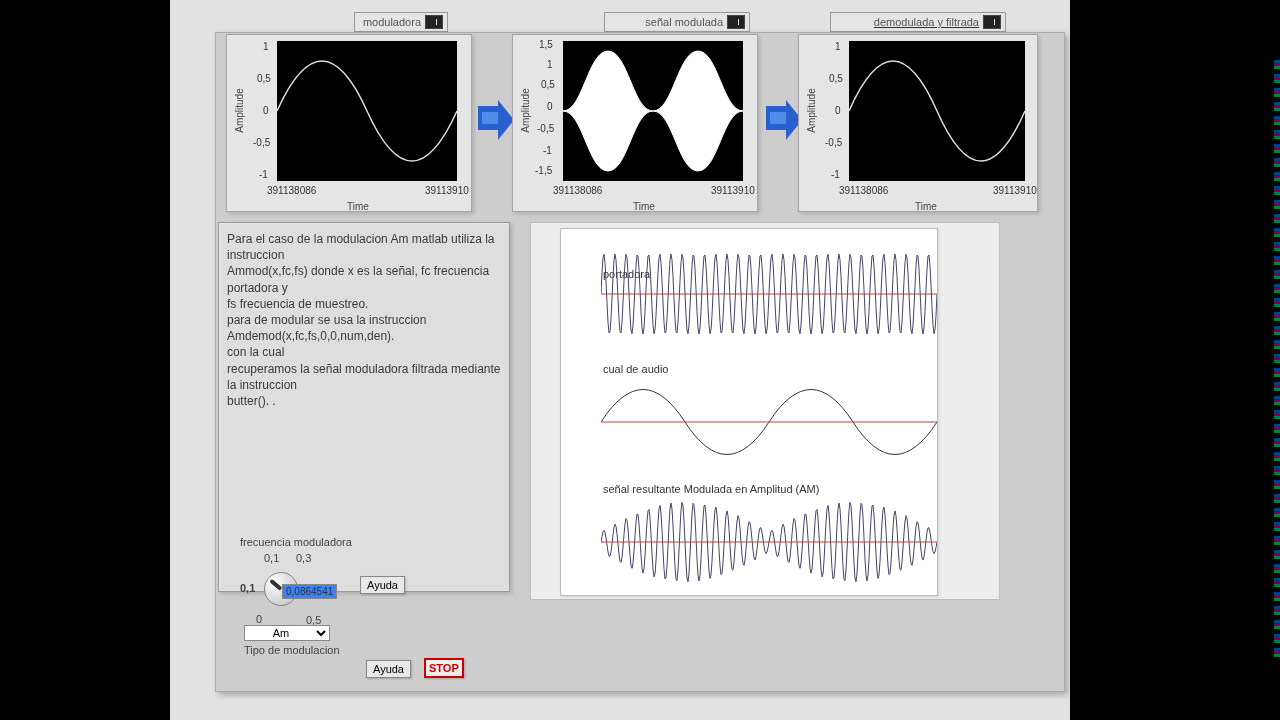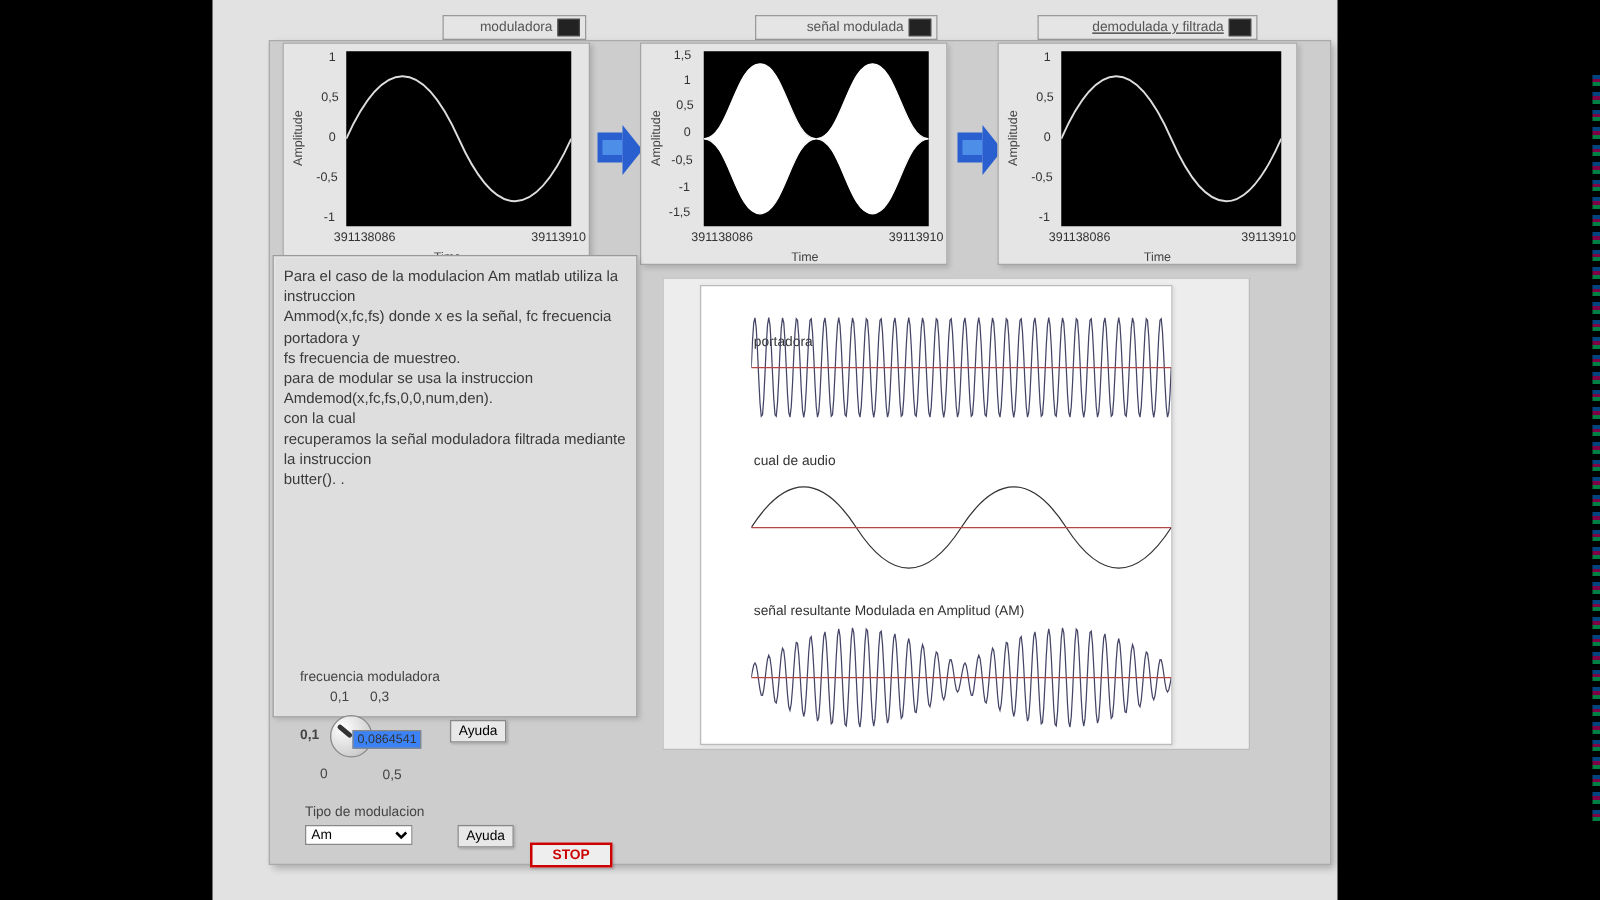--- a/index.html
+++ b/index.html
@@ -143,42 +143,42 @@
     font-size: 10px;
   }
   .btn {
     position: absolute;
     background: #e8e8e8;
     border: 1px solid #888;
     font-size: 11px;
     padding: 2px 6px;
     box-shadow: 1px 1px 2px rgba(0,0,0,0.2);
   }
-  .stop { color: #c00; font-weight: bold; border: 2px solid #c00; background:#eee; padding:2px 16px;margin-top:16px; }
+  .stop { color: #c00; font-weight: bold; border: 2px solid #c00; background:#eee; padding:2px 3px; }
   select.mod-select {
     position: absolute;
     width: 86px;
     font-size: 11px;
     border: 1px solid #888;
     background: #fff;
   }
   
   .edge-artifact {
     position:absolute; right:0; top:60px; width:6px; height:600px;
     background: repeating-linear-gradient(to bottom, #08f 0 3px, #f08 3px 6px, #0f8 6px 9px, #000 9px 14px);
     opacity:0.5;
   }
 </style>
 </head>
 <body>
 
 <div class="app-bg"></div>
 <div class="edge-artifact"></div>
 
-<div class="scope-header" style="left:354px; top:12px; width:115px;">
+<div class="scope-header" style="left:354px; top:12px; width:94px;">
   <span class="lbl">moduladora</span>
   <span class="wave-icon"></span>
 </div>
 
 <div class="scope-header" style="left:604px; top:12px; width:146px;">
   <span class="lbl">señal modulada</span>
   <span class="wave-icon"></span>
 </div>
 
 <div class="scope-header" style="left:830px; top:12px; width:176px;text-decoration:underline;">
@@ -243,21 +243,21 @@
   <div class="scope-plot" style="left:50px; top:6px; width:176px; height:140px;">
     <svg width="176" height="140" viewBox="0 0 176 140">
       <path d="M0,70 Q44,-30 88,70 Q132,170 176,70" stroke="#ddd" stroke-width="1.5" fill="none"></path>
     </svg>
   </div>
   <div class="tick" style="left:40px; top:150px;">391138086</div>
   <div class="tick" style="left:194px; top:150px;">39113910</div>
   <div class="axis-label-x" style="left:116px; top:166px;">Time</div>
 </div>
 
-<div class="textbox" style="left:218px; top:204px; width:292px; height:370px;">Para el caso de la modulacion Am matlab utiliza la instruccion
+<div class="textbox" style="left:218px; top:222px; width:292px; height:370px;">Para el caso de la modulacion Am matlab utiliza la instruccion
 Ammod(x,fc,fs) donde x es la señal, fc frecuencia portadora y
 fs frecuencia de muestreo.
 para de modular se usa la instruccion Amdemod(x,fc,fs,0,0,num,den).
 con la cual
 recuperamos la señal moduladora filtrada mediante la instruccion
 butter(). .</div>
 
 <div style="position:absolute; left:530px; top:222px; width:470px; height:378px; background:#ededed; border:1px solid #bdbdbd;"></div>
 <div class="diagram" style="left:560px; top:228px; width:378px; height:368px;">
   <div class="diagram-title" style="left:42px; top:6px;margin-top:33px;">portadora</div>
@@ -286,17 +286,17 @@
 <div class="ctrl-label" style="left:296px; top:552px;">0,3</div>
 <div class="ctrl-label" style="left:306px; top:614px;">0,5</div>
 <div class="knob-wrap" style="left:264px; top:572px;">
   <div class="knob"></div>
 </div>
 <div class="knob-val" style="left:282px; top:584px;">0,0864541</div>
 
 <button class="btn" style="left:360px; top:576px;">Ayuda</button>
 
 <div class="ctrl-label" style="left:244px; top:644px;">Tipo de modulacion</div>
-<select class="mod-select" style="left:244px; top:660px;">
+<select class="mod-select" style="left:244px; top:625px;text-align:center;">
   <option>Am</option>
 </select>
 <button class="btn" style="left:366px; top:660px;">Ayuda</button>
 <button class="btn stop" style="left:424px; top:658px;">STOP</button>
 
 </body></html>

